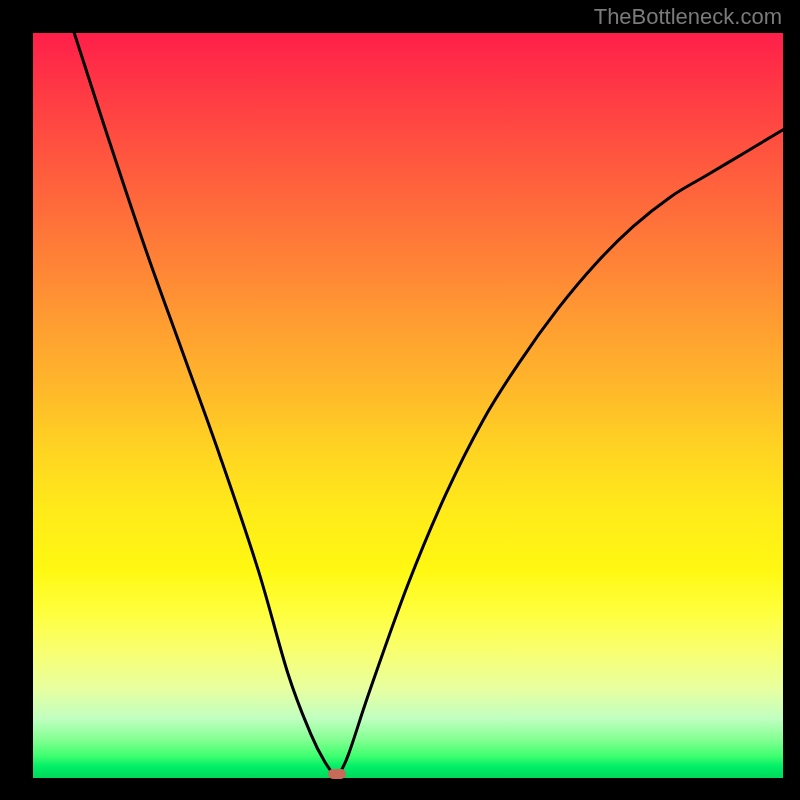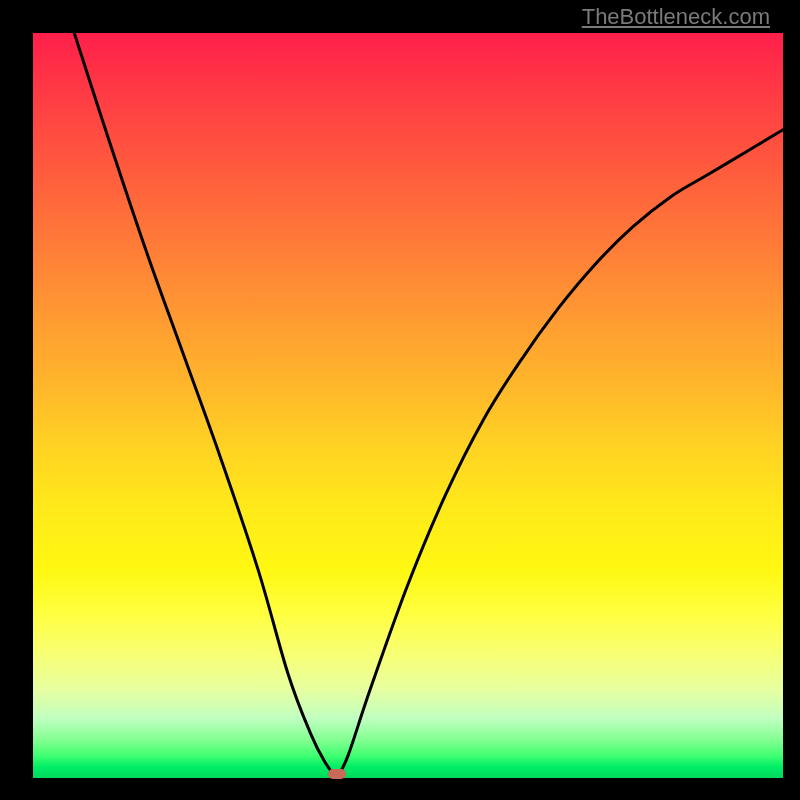--- a/index.html
+++ b/index.html
@@ -6,27 +6,26 @@
   html, body { width: 800px; height: 800px; overflow: hidden; }
   .container {
     width: 800px;
     height: 800px;
     background: #000;
     position: relative;
   }
   .watermark {
     position: absolute;
     top: 4px;
-    right: 30px;
+    right: 18px;
     font-family: Arial, Helvetica, sans-serif;
     font-size: 22px;
     color: #7a7a7a;
     font-weight: 400;
     z-index: 10;
-    text-decoration: underline;
   }
   .plot-area {
     position: absolute;
     left: 33px;
     top: 33px;
     width: 750px;
     height: 745px;
     background: linear-gradient(to bottom,
       #ff1f4a 0%,
       #ff3a44 8%,

